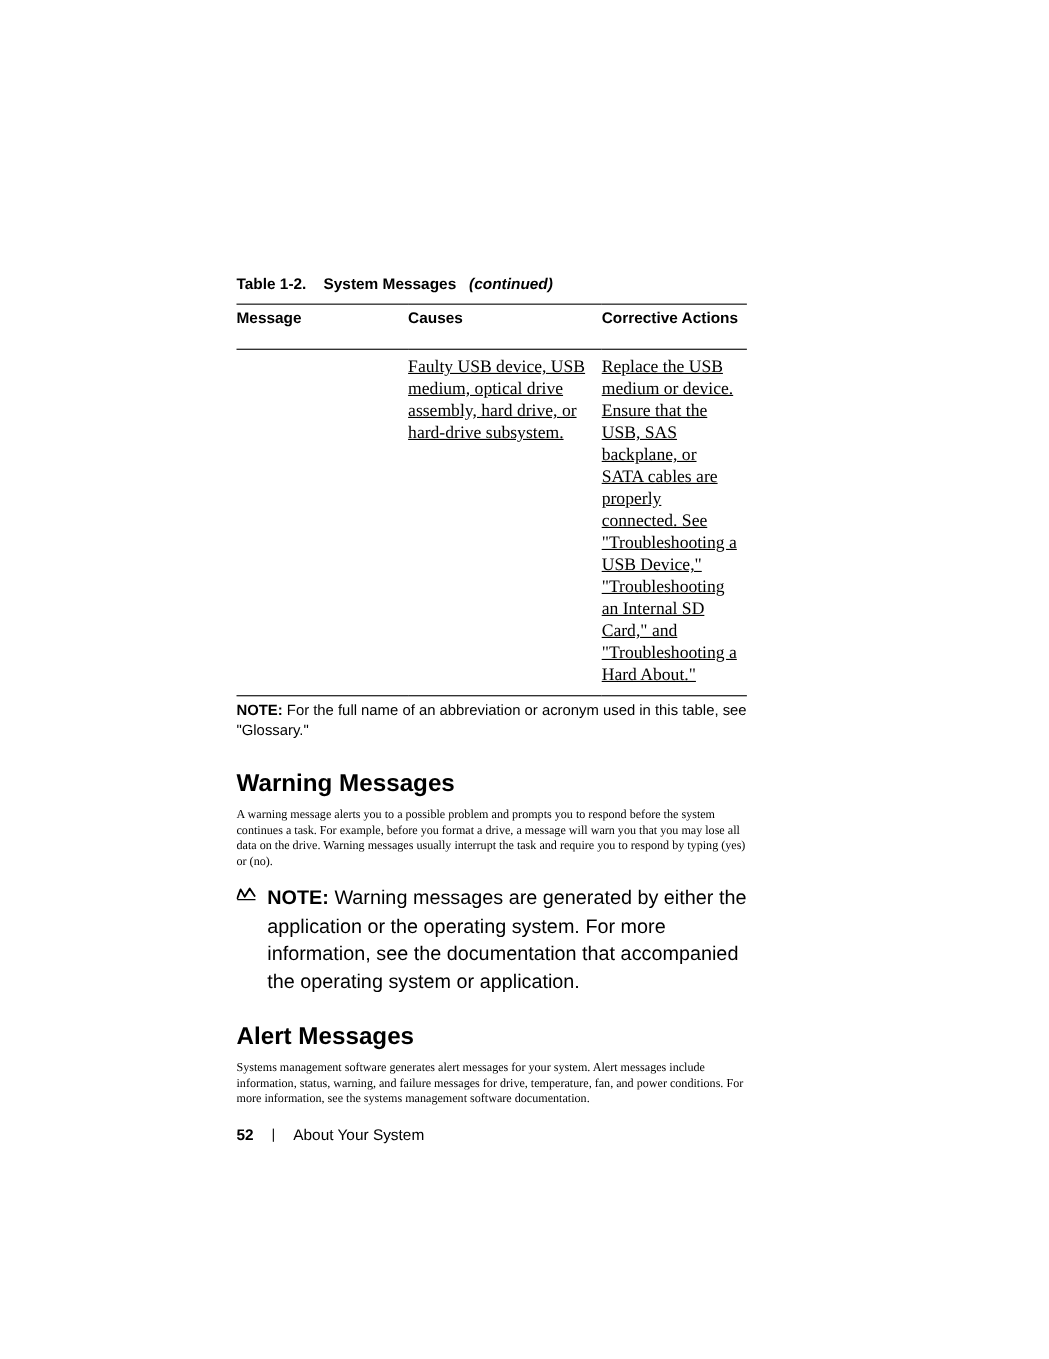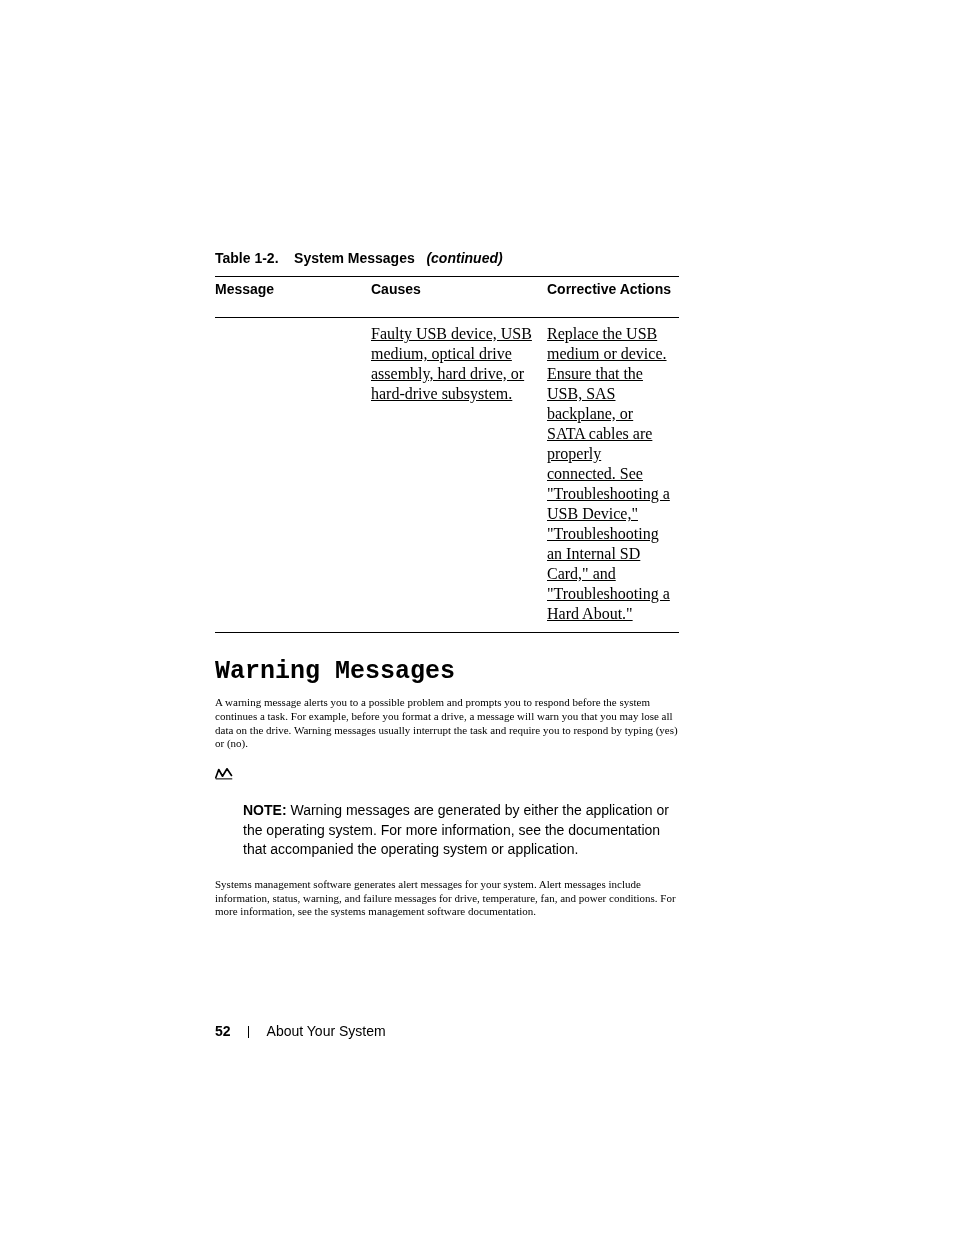--- a/index.html
+++ b/index.html
@@ -49,46 +49,45 @@
   table.sysmsg td.col-corr { }
   table.sysmsg tbody tr:last-child td { border-bottom: 1px solid #000; text-decoration: underline; }
   .table-note {
     font-family: Helvetica, Arial, sans-serif;
     font-size: 13.5px;
     margin: 4px 0 26px 0;
     line-height: 1.35;
   }
   .table-note .bold { font-weight: bold; }
   h2.section {
-    font-family: Liberation Mono, monospace;
+    font-family: Liberation Sans, sans-serif;
     font-weight: bold;
-    font-size: 25px;
+    font-size: 22px;
     margin: 24px 0 10px 0;
   }
   p.body {
     font-size: 11px;
     line-height: 1.25;
     margin: 0 0 14px 0;
   }
   .note-block {
     display: flex;
     align-items: flex-start;
     margin: 2px 0 18px 0;
   }
   .note-icon {
     flex: 0 0 auto;
     width: 18px;
     height: 14px;
     margin: 2px 10px 0 0;
   }
   .note-text {
     font-family: Helvetica, Arial, sans-serif;
-    font-size: 14px;
+    font-size: 18px;
     line-height: 1.4;
-    margin-top: 36px;
   }
   .note-text .bold { font-weight: bold; }
   .footer {
     position: absolute;
     left: 215px;
     bottom: 196px;
     font-family: Helvetica, Arial, sans-serif;
     font-size: 14px;
   }
   .footer .pn { font-weight: bold; }
@@ -117,37 +116,41 @@
     </thead>
     <tbody>
       <tr>
         <td class="col-msg"></td>
         <td class="col-causes">Faulty USB device, USB medium, optical drive assembly, hard drive, or hard-drive subsystem.</td>
         <td class="col-corr">Replace the USB medium or device. Ensure that the USB, SAS backplane, or SATA cables are properly connected. See "Troubleshooting a USB Device," "Troubleshooting an Internal SD Card," and "Troubleshooting a Hard About."</td>
       </tr>
     </tbody>
   </table>
 
+  <div class="table-note">
+    <span class="bold">NOTE:</span><span> For the full name of an abbreviation or acronym used in this table, see "Glossary."</span>
+  </div>
 
   <h2 class="section">Warning Messages</h2>
   <p class="body">A warning message alerts you to a possible problem and prompts you to respond before the system continues a task. For example, before you format a drive, a message will warn you that you may lose all data on the drive. Warning messages usually interrupt the task and require you to respond by typing    (yes) or    (no).</p>
 
   <div class="note-block">
     <span class="note-icon">
       <svg viewBox="0 0 24 16" width="18" height="14">
         <path d="M1 13 L5 2 L10 11 L16 1 L22 10" stroke="#000" stroke-width="2.2" fill="none" stroke-linecap="round" stroke-linejoin="round"></path>
         <path d="M1 14.5 L23 14.5" stroke="#000" stroke-width="1.4"></path>
       </svg>
     </span>
     <div class="note-text">
       <span class="bold">NOTE:</span><span> Warning messages are generated by either the application or the operating system. For more information, see the documentation that accompanied the operating system or application.</span>
     </div>
   </div>
 
 
+  <h2 class="section">Alert Messages</h2>
   <p class="body">Systems management software generates alert messages for your system. Alert messages include information, status, warning, and failure messages for drive, temperature, fan, and power conditions. For more information, see the systems management software documentation.</p>
 
   <div class="footer">
     <span class="pn">52</span>
     <span class="sep"></span>
     <span>About Your System</span>
   </div>
 
 </div>
 

